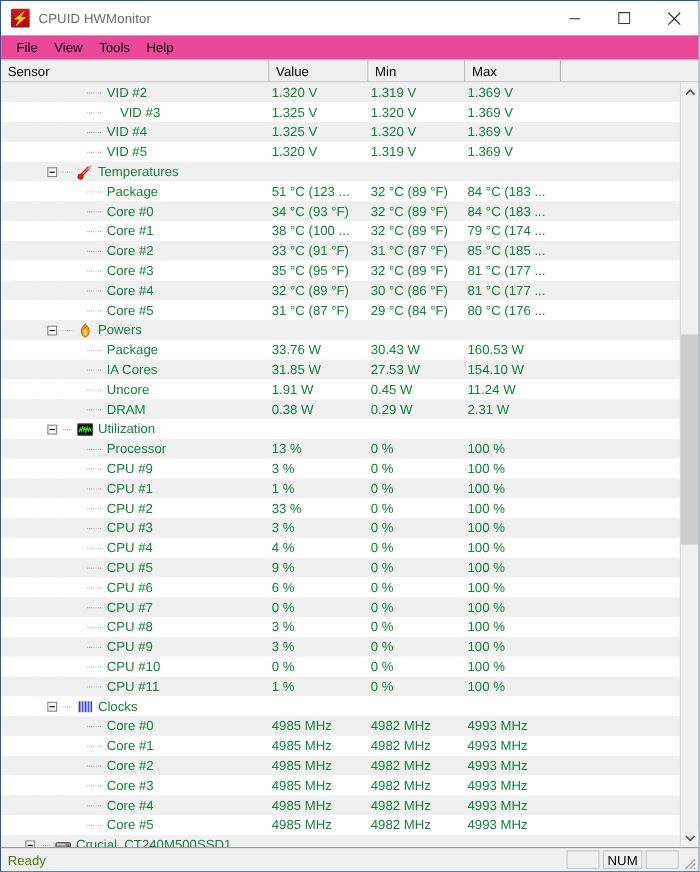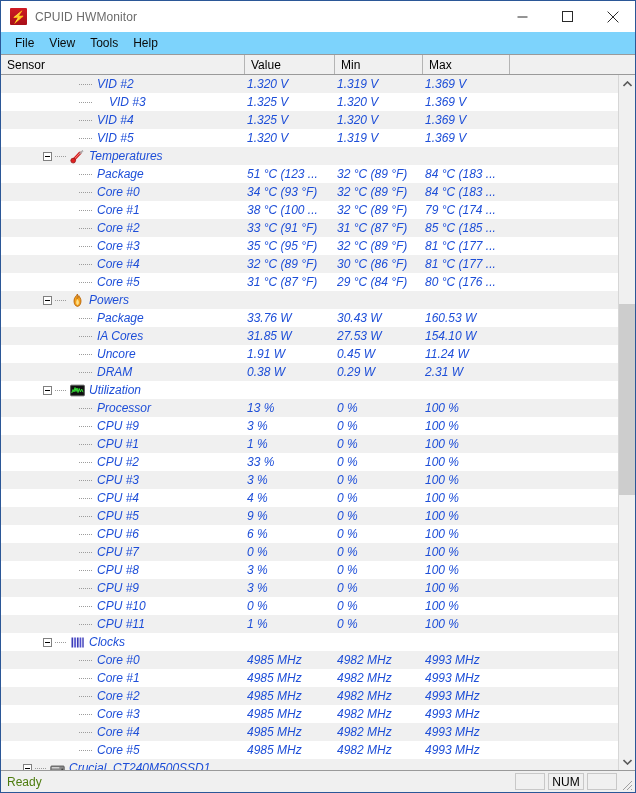--- a/index.html
+++ b/index.html
@@ -73,21 +73,21 @@
   }
   .win-btn svg { display:block; }
 
   
   .menubar {
     height: 22px;
     min-height: 22px;
     display: flex;
     align-items: center;
     padding-left: 7px;
-    background: #7dd3fc;
+    background: #ec4899;
   }
   .menu-item {
     font-size: 12px;
     color: #0b0b0b;
     padding: 2px 8px 3px 7px;
     white-space: nowrap;
   }
 
   
   .col-header {
@@ -129,23 +129,22 @@
     overflow: hidden;
   }
 
   .row {
     height: 18px;
     display: flex;
     align-items: center;
     position: relative;
     box-sizing: border-box;
     font-size: 12px;
-    color: #1d4ed8;
+    color: #15803d;
     white-space: nowrap;
-    font-style: italic;
   }
   .row.alt { background: #f0f0f0; }
   .row.plain { background: #ffffff; }
 
   .cell-sensor {
     width: 240px;
     display: flex;
     align-items: center;
     box-sizing: border-box;
     position: relative;

